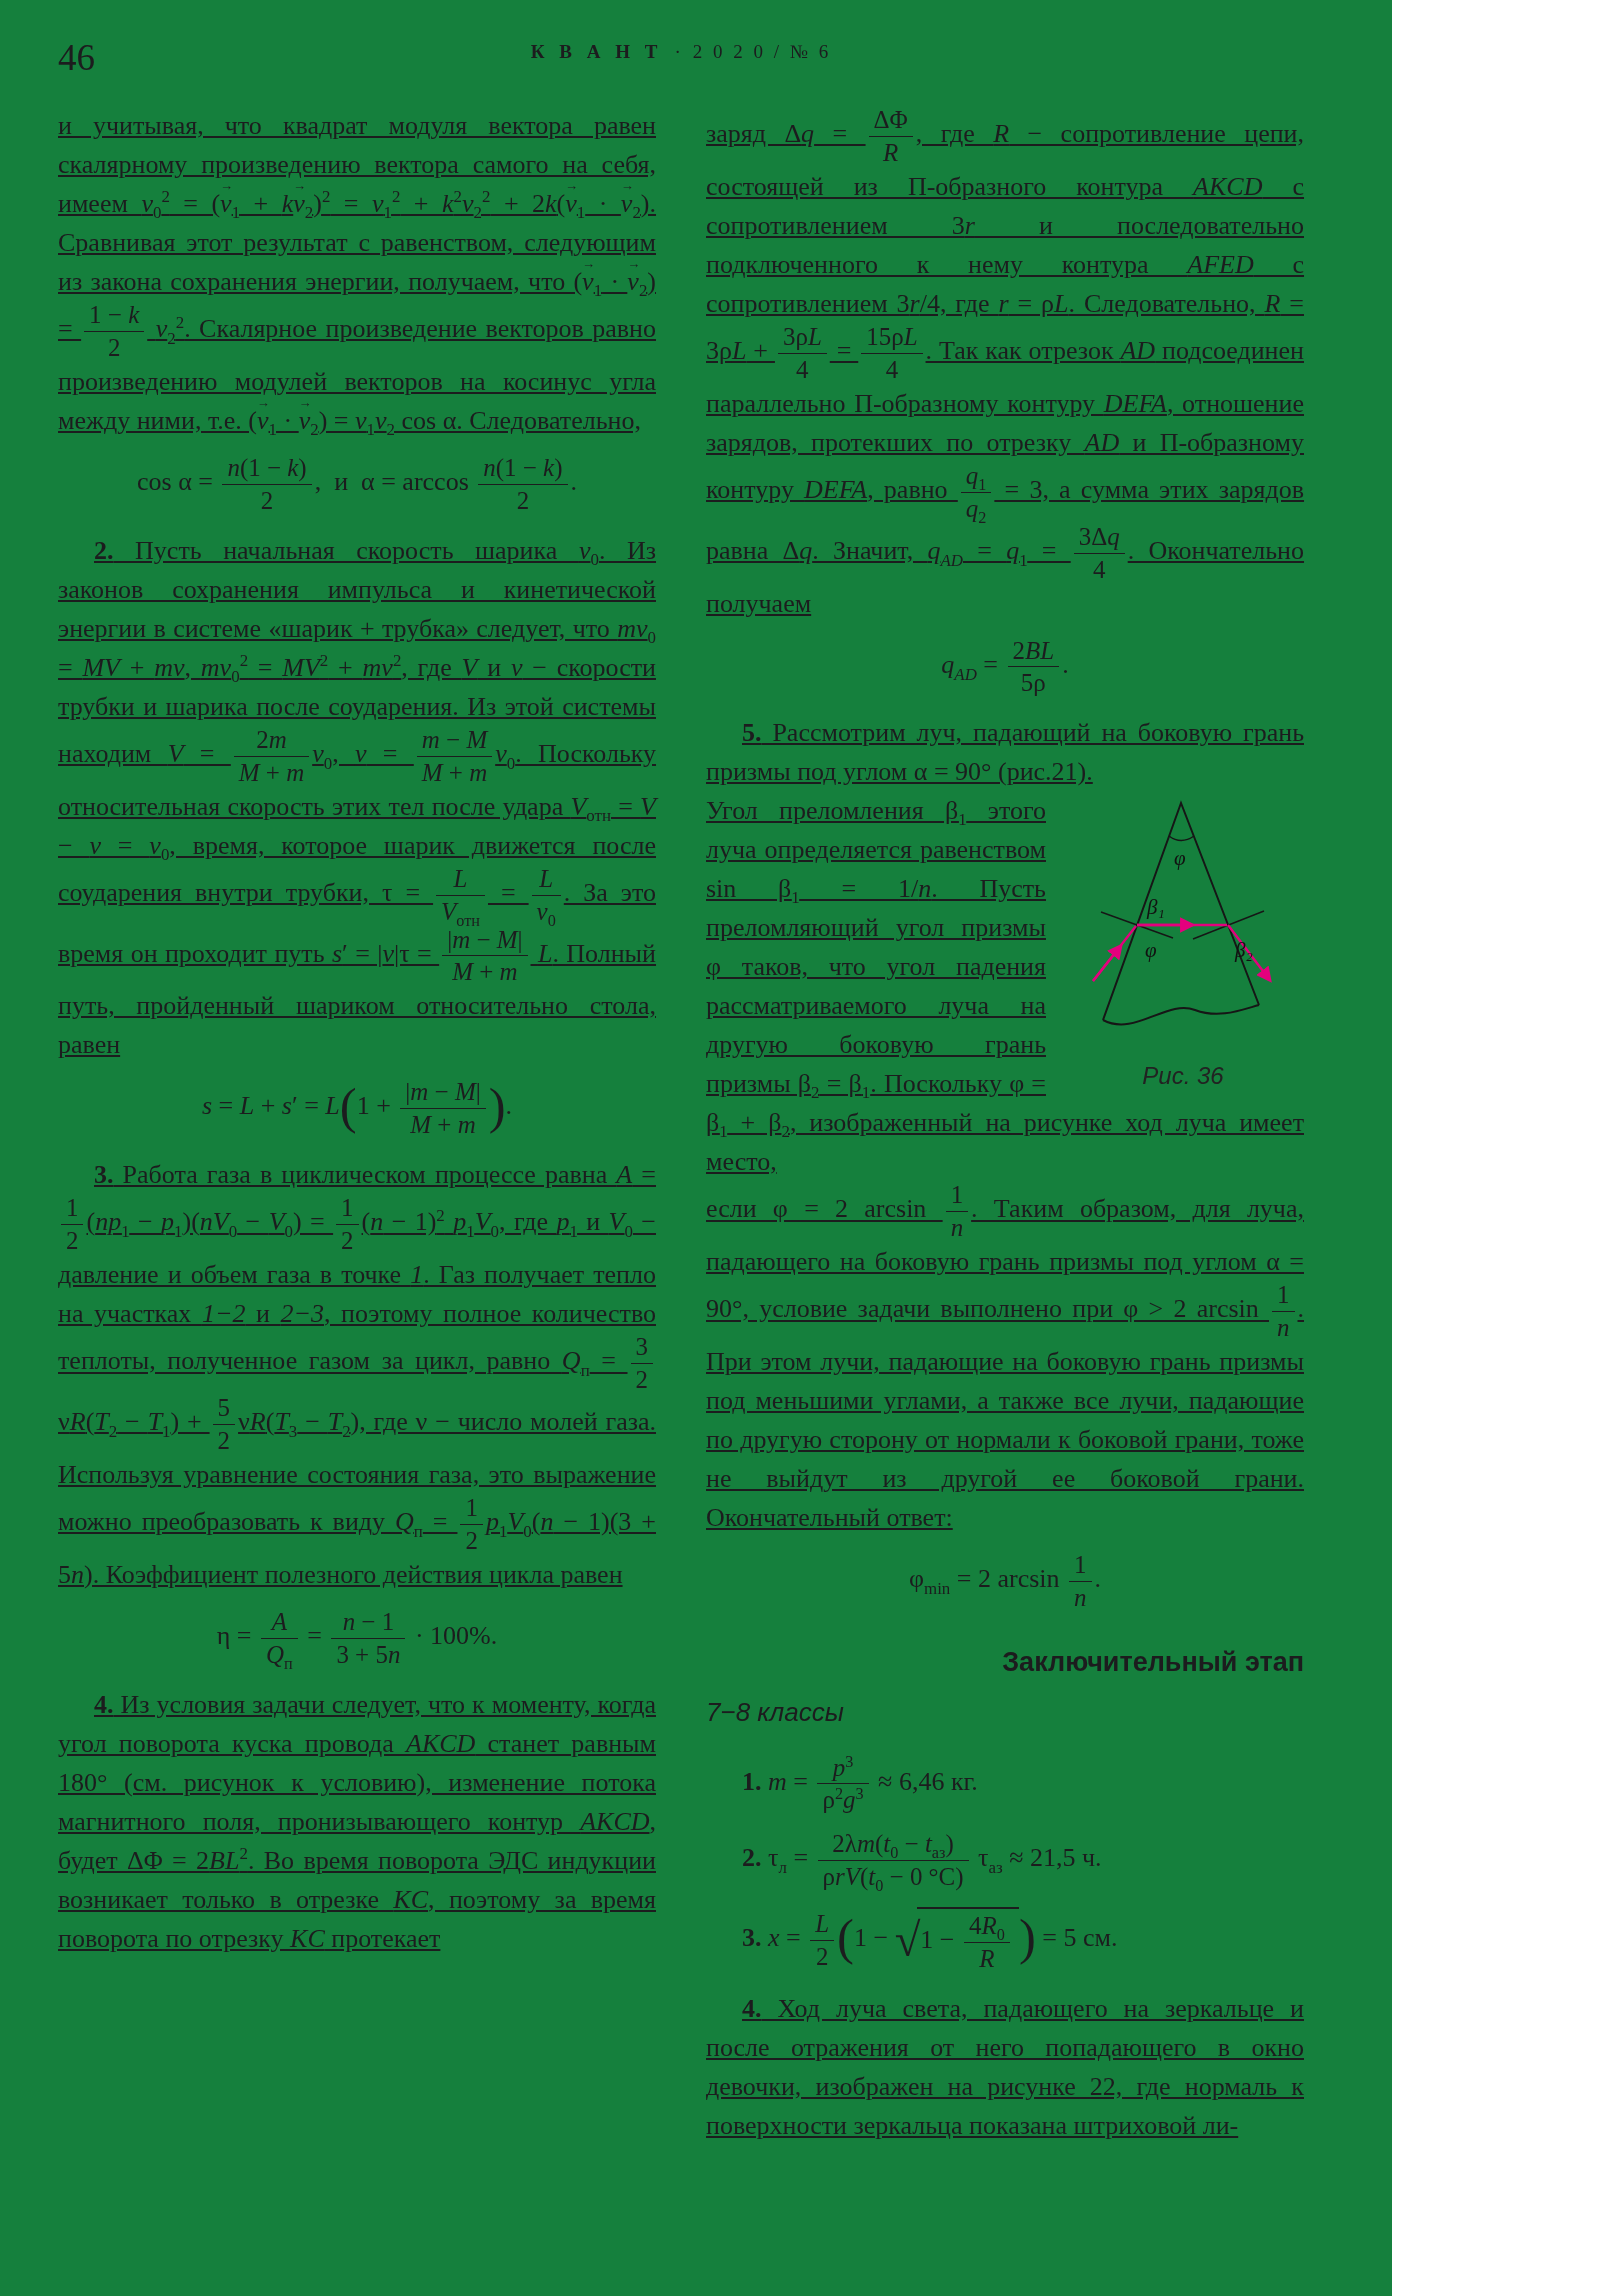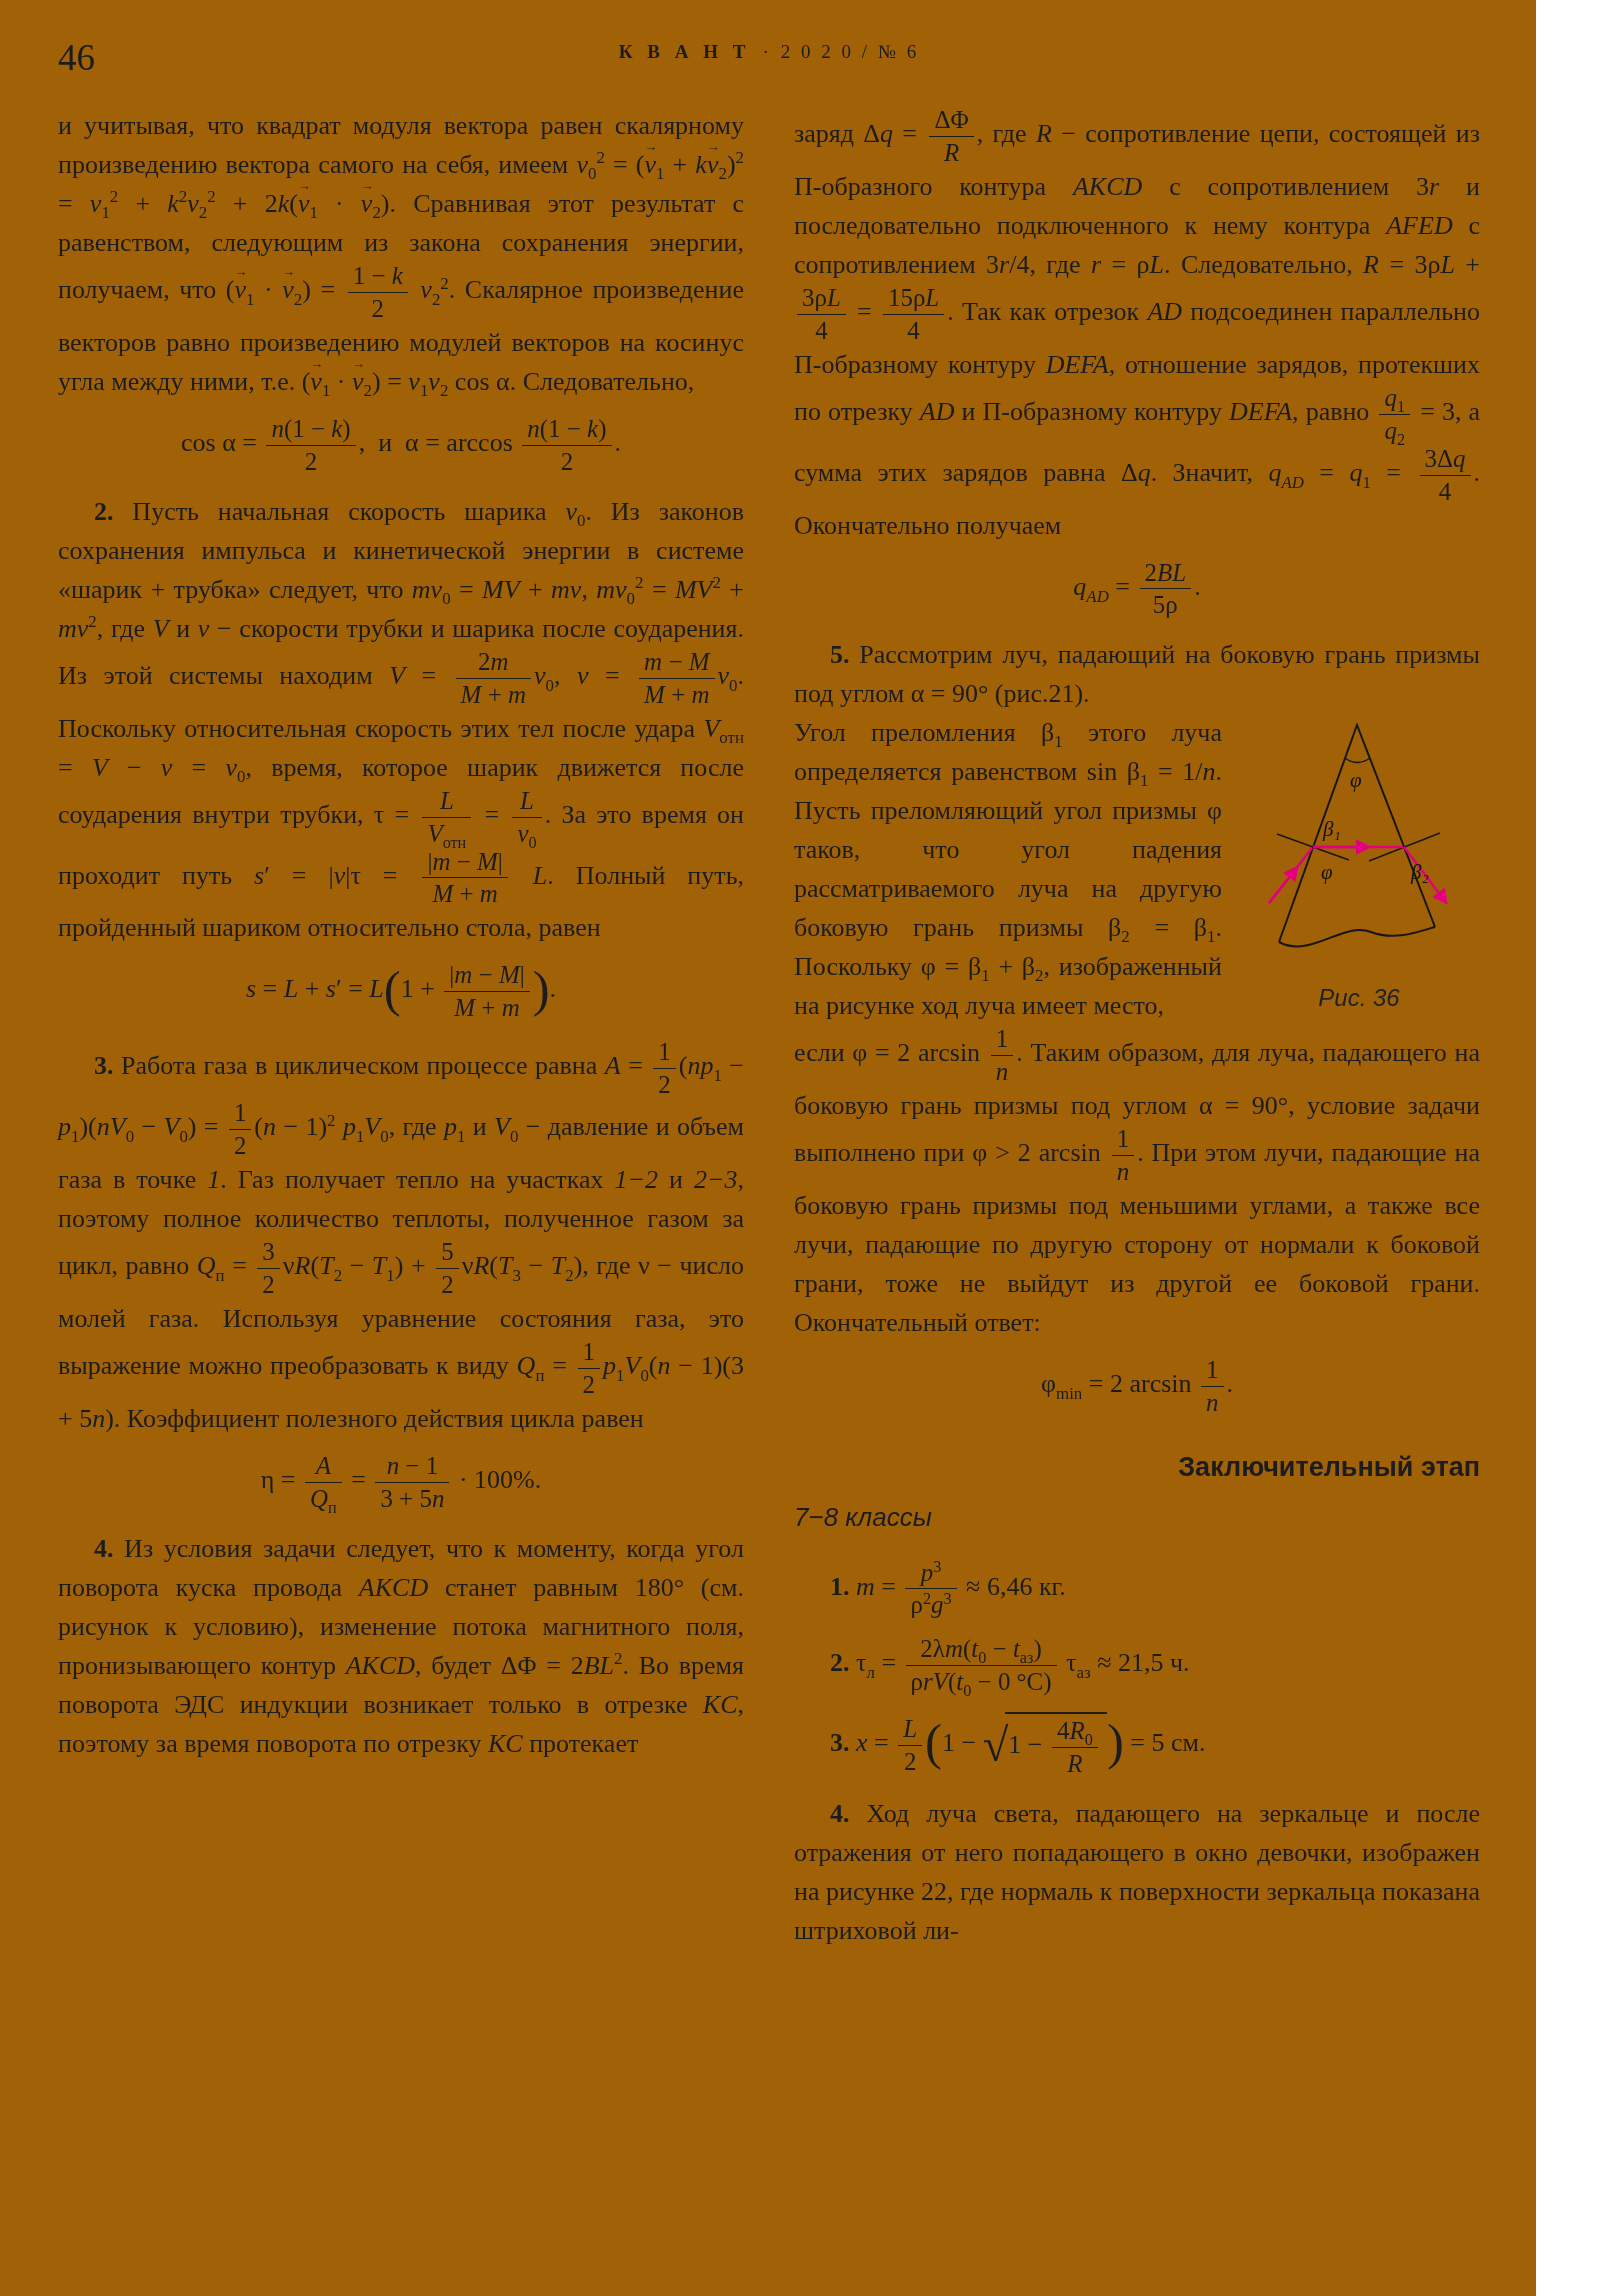--- a/index.html
+++ b/index.html
@@ -1,34 +1,34 @@
 <!DOCTYPE html>
 <html><head>
 <meta charset="utf-8">
 <style>
   html,body{margin:0;padding:0;background:#ffffff;}
   .page{
-    width:1536px;height:2296px;box-sizing:border-box;overflow:hidden;
-    background:#a16207;color:#1c1c1e;
+    width:1392px;height:2296px;box-sizing:border-box;overflow:hidden;
+    background:#15803d;color:#1c1c1e;
     font-family:"Liberation Serif","DejaVu Serif",serif;
     font-size:26px;line-height:1.5;
-    padding:30px 56px 30px 58px;position:relative;
+    padding:30px 88px 30px 58px;position:relative;
   }
   
   .header{position:relative;height:54px;margin-bottom:22px;}
   .page-num{position:absolute;left:0;top:0;font-size:37px;}
   .masthead{position:absolute;left:0;right:0;top:8px;text-align:center;font-size:19px;}
   .masthead .j{font-weight:bold;letter-spacing:5px;}
   .masthead .dot{margin:0 12px;}
   .masthead .iss{letter-spacing:3px;}
   
   .columns{display:flex;gap:50px;}
   .col{flex:1;min-width:0;}
   p{margin:0;}
-  .para{text-align:justify;}
+  .para{text-align:justify;text-decoration:underline;}
   .indent{text-indent:36px;}
   .clear{clear:both;}
   .formula{text-align:center;margin:14px 0 16px;}
   
   i{font-style:italic;}
   sub,sup{font-size:0.65em;line-height:0;}
   .frac{display:inline-block;vertical-align:middle;text-align:center;margin:0 3px;line-height:1.12;font-size:0.96em;text-indent:0;}
   .frac .n{display:block;padding:0 5px 2px;border-bottom:1.6px solid #1c1c1e;}
   .frac .d{display:block;padding:2px 5px 0;}
   .vec{display:inline-block;position:relative;}

